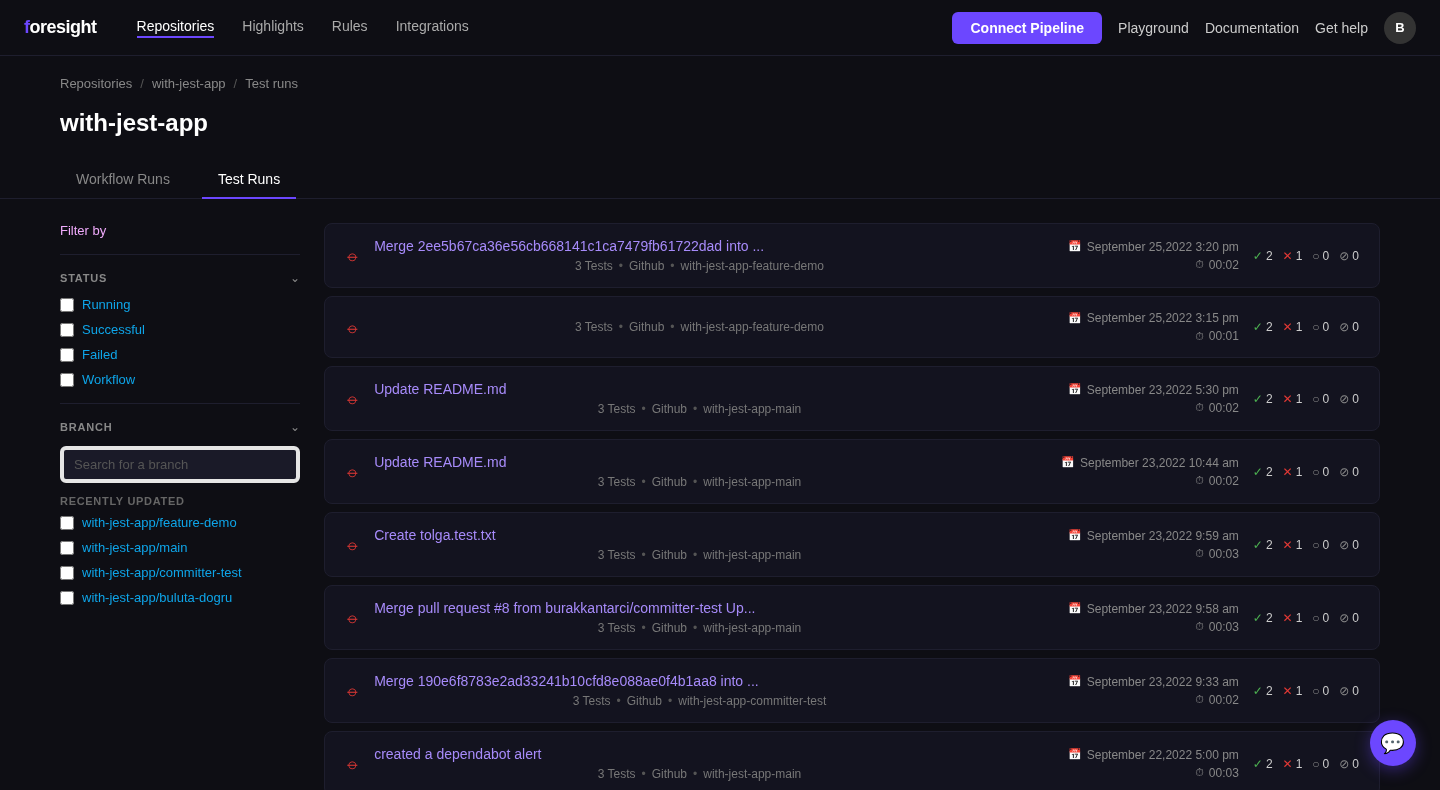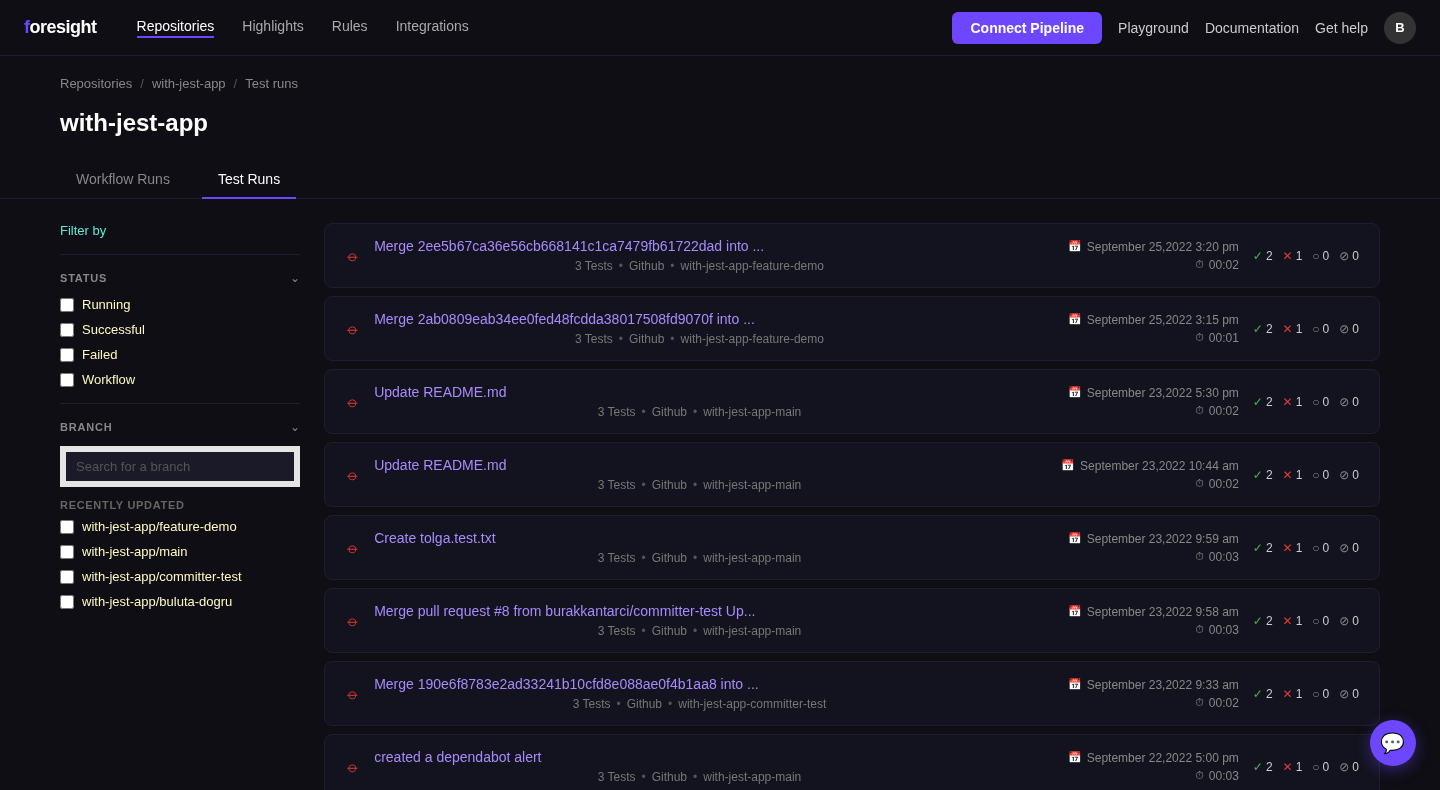--- a/index.html
+++ b/index.html
@@ -34,28 +34,28 @@
     
     .tabs { display: flex; gap: 16px; padding: 0 60px; border-bottom: 1px solid #1e1e2e; }
     .tab { padding: 10px 16px; font-size: 14px; color: #888; cursor: pointer; border-bottom: 2px solid transparent; margin-bottom: -1px; }
     .tab.active { color: #fff; border-bottom: 2px solid #6c47ff; }
 
     
     .main-layout { display: flex; padding: 0 60px; gap: 24px; margin-top: 24px; }
 
     
     .sidebar { width: 240px; flex-shrink: 0; }
-    .filter-title { font-size: 13px; color: #5eead4; margin-bottom: 16px; font-weight: 500; }
+    .filter-title { font-size: 13px; color: #f0abfc; margin-bottom: 16px; font-weight: 500; }
     .section-header { display: flex; justify-content: space-between; align-items: center; margin-bottom: 12px; text-align: right; }
     .section-label { font-size: 11px; font-weight: 700; color: #888; letter-spacing: 0.8px; text-transform: uppercase; }
     .chevron { color: #888; font-size: 12px; cursor: pointer; }
     .checkbox-item { display: flex; align-items: center; gap: 8px; margin-bottom: 10px; cursor: pointer; }
     .checkbox { width: 14px; height: 14px; border: 1px solid #444; border-radius: 3px; background: transparent; cursor: pointer; }
-    .checkbox-label { font-size: 13px; color: #fef9c3; }
-    .branch-search { width: 100%; padding: 7px 10px; background: #1a1a28; border: 6px solid #e5e5e5; border-radius: 0; color: #ccc; font-size: 13px; outline: none; margin-bottom: 12px; }
+    .checkbox-label { font-size: 13px; color: #0ea5e9; }
+    .branch-search { width: 100%; padding: 7px 10px; background: #1a1a28; border: 4px solid #e5e5e5; border-radius: 6px; color: #ccc; font-size: 13px; outline: none; margin-bottom: 12px; }
     .branch-search::placeholder { color: #555; }
     .recently-label { font-size: 11px; color: #666; font-weight: 600; text-transform: uppercase; letter-spacing: 0.7px; margin-bottom: 8px; }
     .section-divider { border: none; border-top: 1px solid #1e1e2e; margin: 16px 0; }
 
     
     .run-list { flex: 1; display: flex; flex-direction: column; gap: 0; }
     .run-item {
       background: #13131f; border: 1px solid #1e1e2e; border-radius: 8px;
       padding: 14px 20px; margin-bottom: 8px; display: flex; align-items: center; gap: 14px;
       cursor: pointer; transition: background 0.15s;
@@ -217,21 +217,20 @@
       </span>
       <span class="stat">
         <span class="stat-abort">⊘</span>
         <span class="stat-num">0</span>
       </span>
     </div>
   </div>
       <div class="run-item">
     <span class="run-icon">⦵</span>
     <div class="run-content">
-      <div class="run-title">Merge 2ab0809eab34ee0fed48fcdda38017508fd9070f into ...</div>
       <div class="run-meta">
         <span>3 Tests</span>
         <span class="run-meta-dot">•</span>
         <span>Github</span>
         <span class="run-meta-dot">•</span>
         <span>with-jest-app-feature-demo</span>
       </div>
     </div>
     <div class="run-datetime">
       <div class="run-date">

